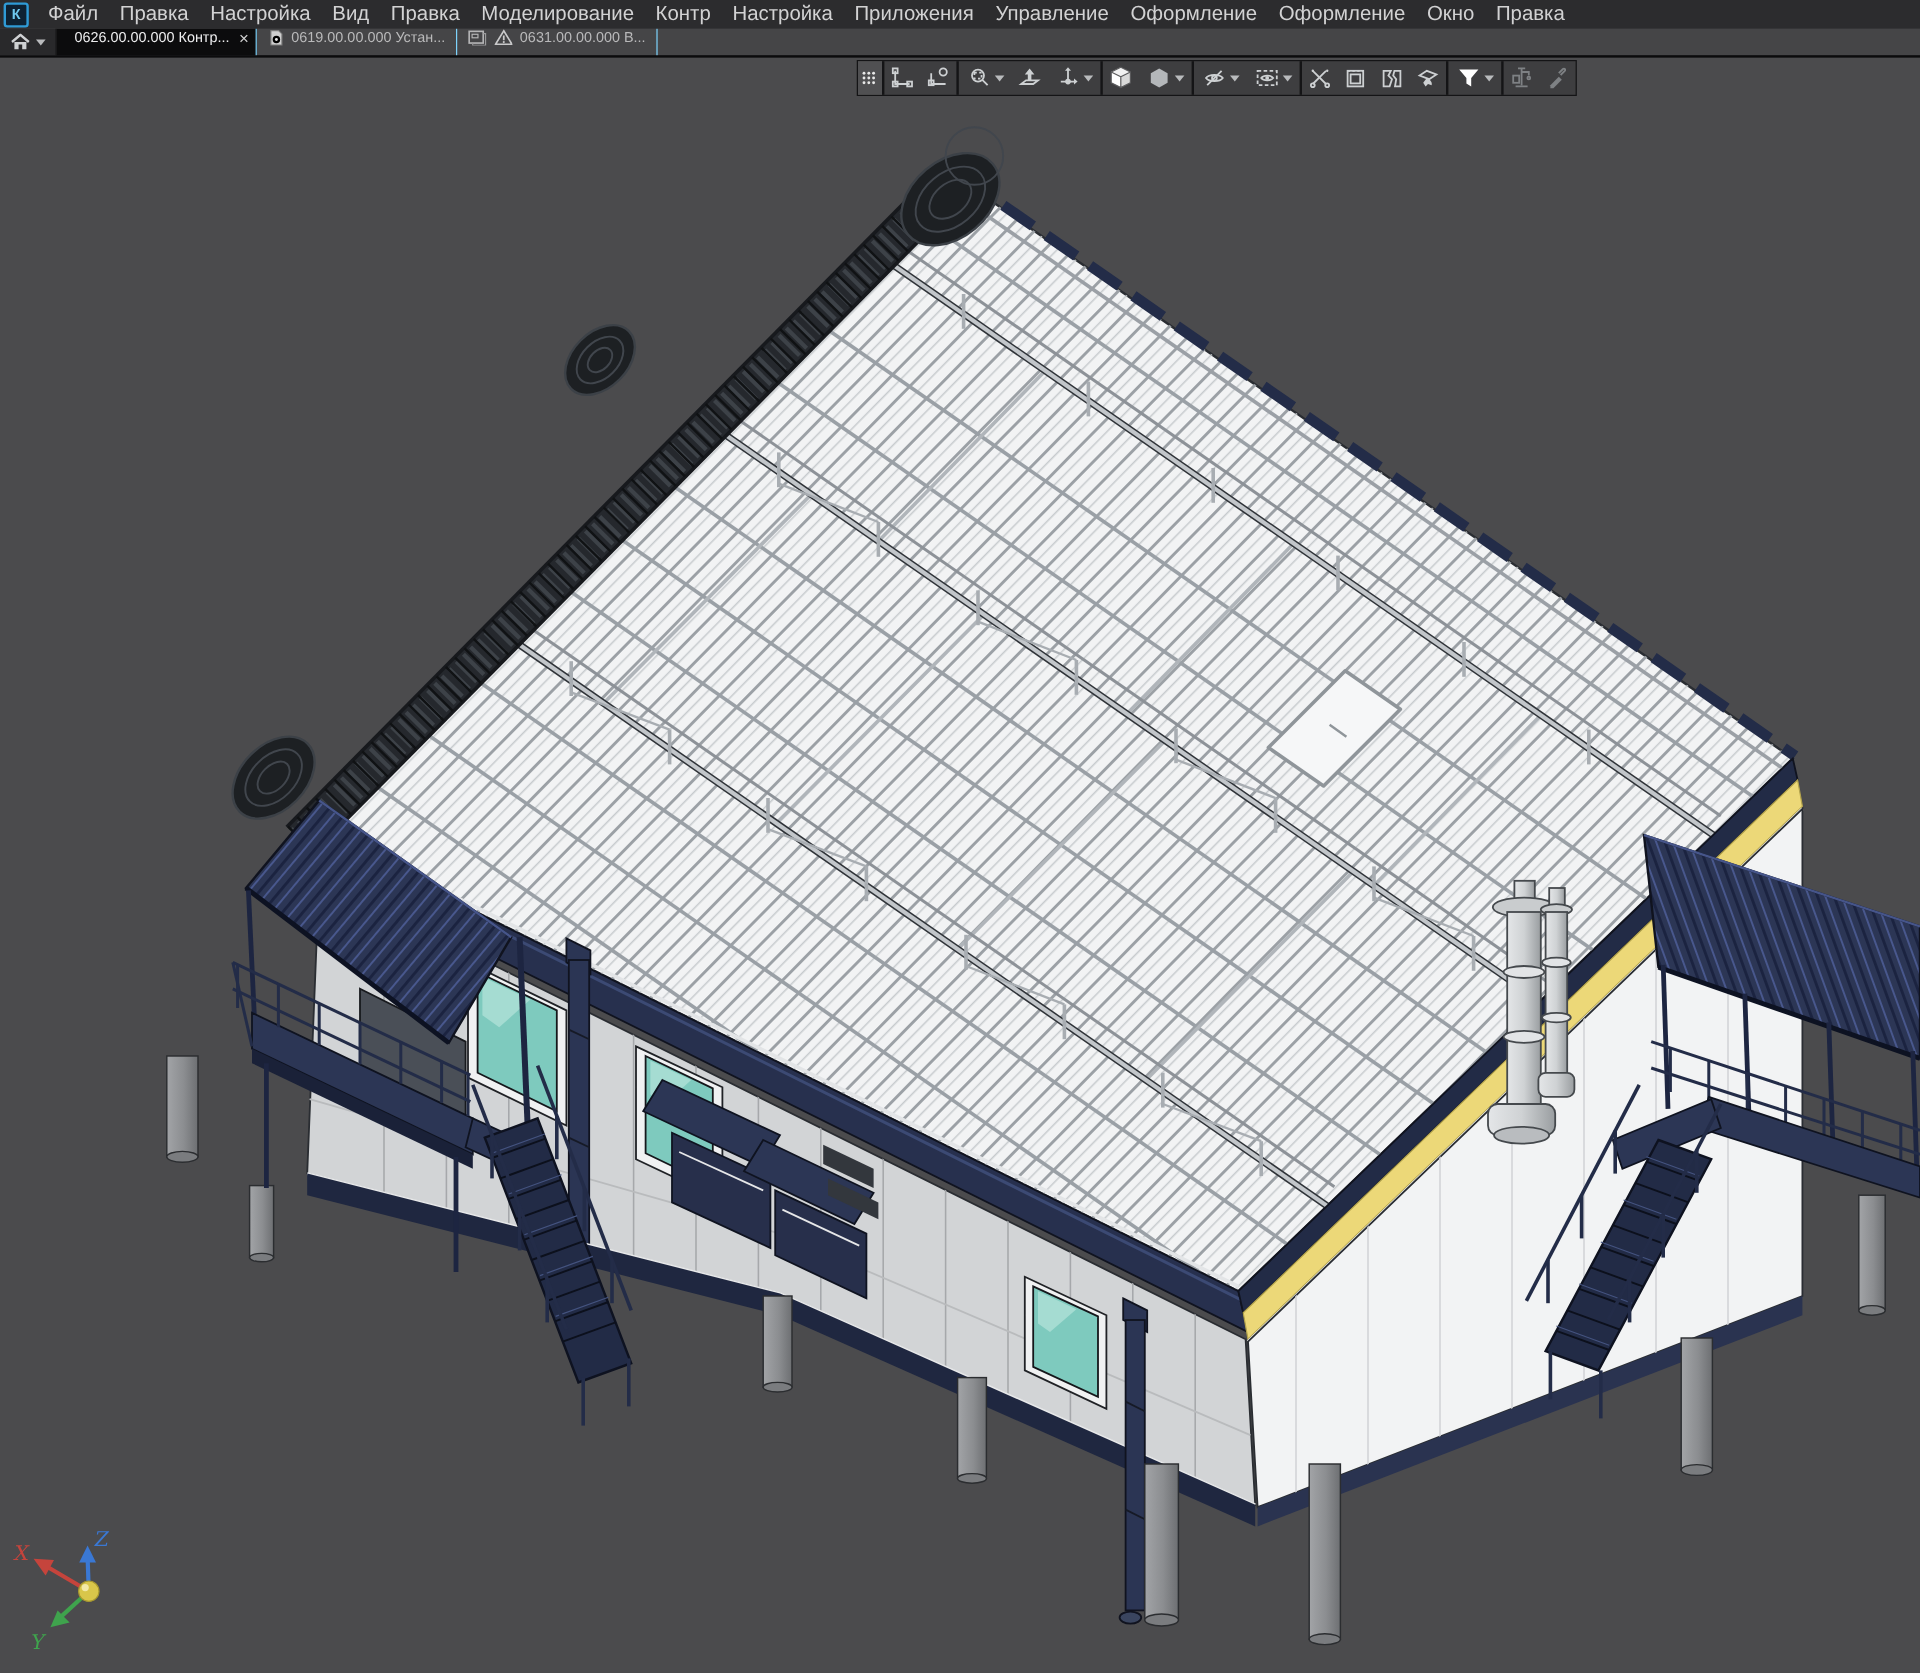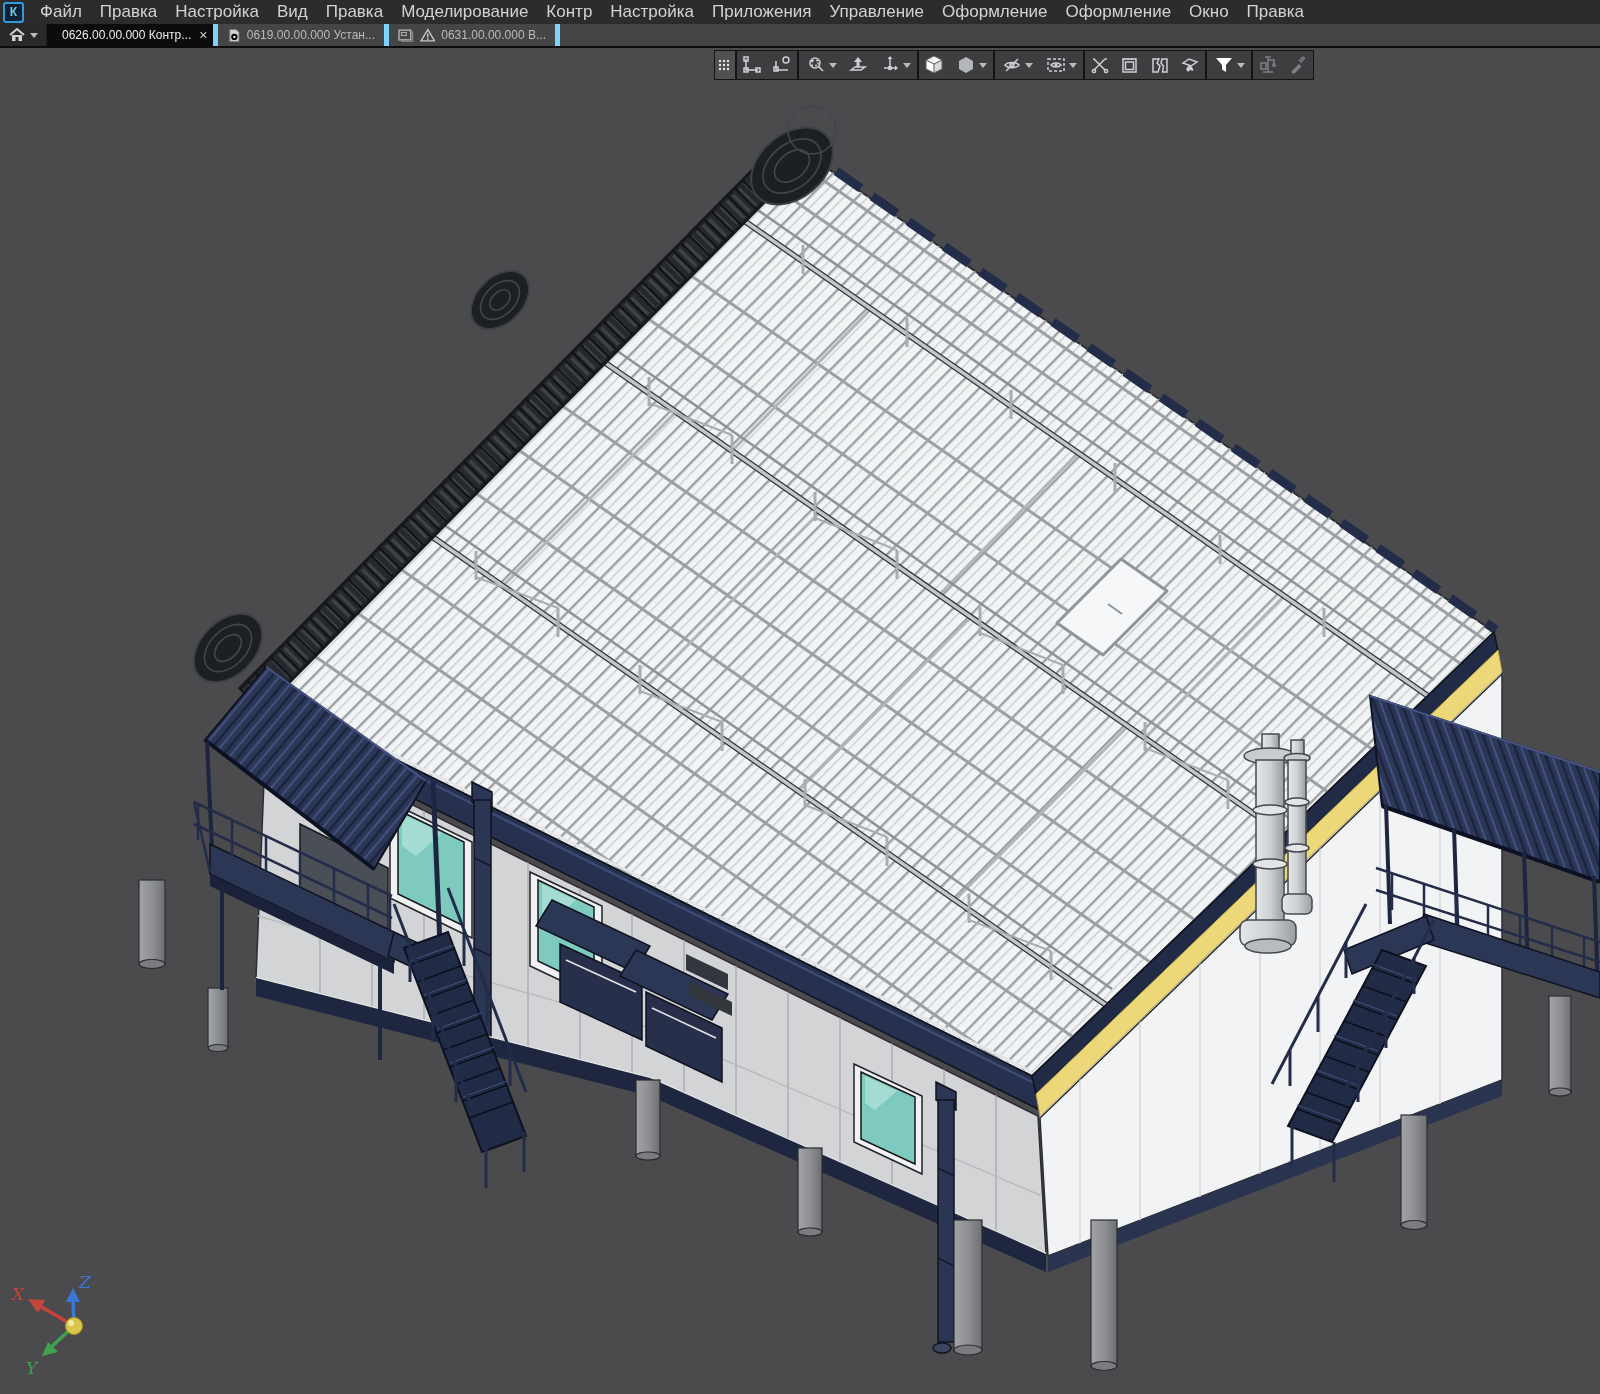--- a/index.html
+++ b/index.html
@@ -4,21 +4,21 @@
 <style>
   html,body{margin:0;padding:0}
   body{width:1600px;height:1394px;background:var(--canvas_bg,#4b4b4d);font-family:"Liberation Sans",sans-serif;position:relative;overflow:hidden}
   
   .menubar{position:absolute;top:0;left:0;width:1600px;height:24px;background:var(--menubar_bg,#2c2c2e);display:flex;align-items:center;z-index:6}
   .applogo{width:17px;height:17px;margin:0 7px 0 3px;border:2px solid var(--accent_blue,#2f9bd6);border-radius:3px;background:#0e2233;color:#6fc8ee;font-size:12px;font-weight:bold;display:flex;align-items:center;justify-content:center}
   .menubar .mitem{color:var(--menu_text,#d2d2d3);font-size:17px;padding:0 9px;line-height:24px;white-space:nowrap}
   
   .tabbar{position:absolute;top:24px;left:0;width:1600px;height:22px;background:var(--tabbar_bg,#454547);border-bottom:2px solid #0b0b0c;display:flex;z-index:6}
   .home{width:46px;background:#29292b;border-right:1px solid #1c1c1e;display:flex;align-items:center;justify-content:center;gap:5px}
-  .tab{display:flex;align-items:center;gap:6px;padding:0 9px;font-size:12px;color:var(--tab_text,#b9b9ba);border-right:5px solid #7dd3fc;width:148px;overflow:hidden;white-space:nowrap}
+  .tab{display:flex;align-items:flex-start;gap:6px;padding:0 9px;font-size:12px;color:var(--tab_text,#b9b9ba);border-right:1px solid #7dd3fc;width:148px;overflow:hidden;white-space:nowrap}
   .tab.active{background:var(--tab_active_bg,#0c0c0d);color:var(--tab_active_text,#ededee)}
   .tab .x{margin-left:auto;font-size:14px;color:#cfcfcf;padding:0 2px}
   .caret{width:0;height:0;border-left:4px solid transparent;border-right:4px solid transparent;border-top:5px solid #b9bbbd}
   
   .canvas{position:absolute;top:48px;left:0;width:1600px;height:1346px}
   .model{position:absolute;left:0;top:0}
   .toolbar{position:absolute;left:714px;top:2px;height:28px;background:var(--toolbar_bg,#3e3e40);border:1px solid #141416;display:flex;align-items:stretch;z-index:5}
   .tbtn{display:flex;align-items:center;justify-content:center;width:30px;border:none;background:none;padding:0;position:relative}
   .tbtn.w44{width:44px;gap:3px}.tbtn.w20{width:20px;background:#505052}
   .tbtn svg{display:block}

